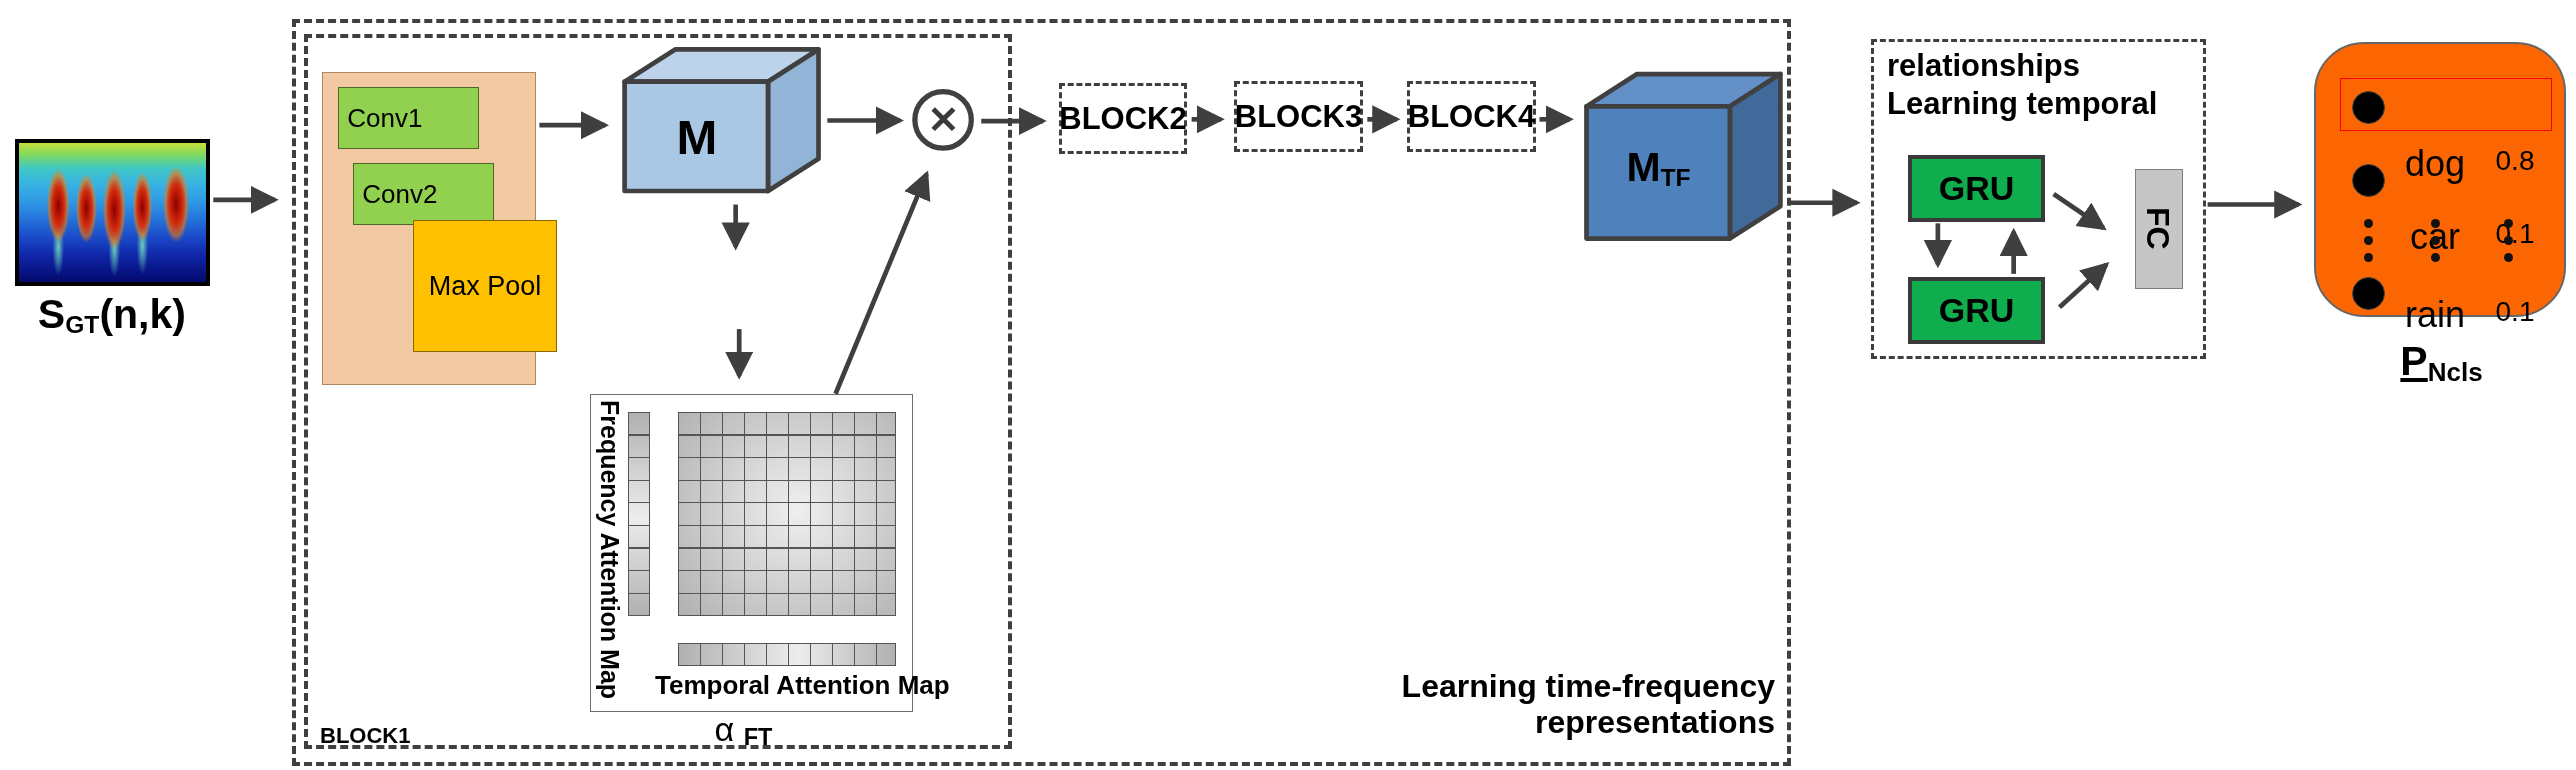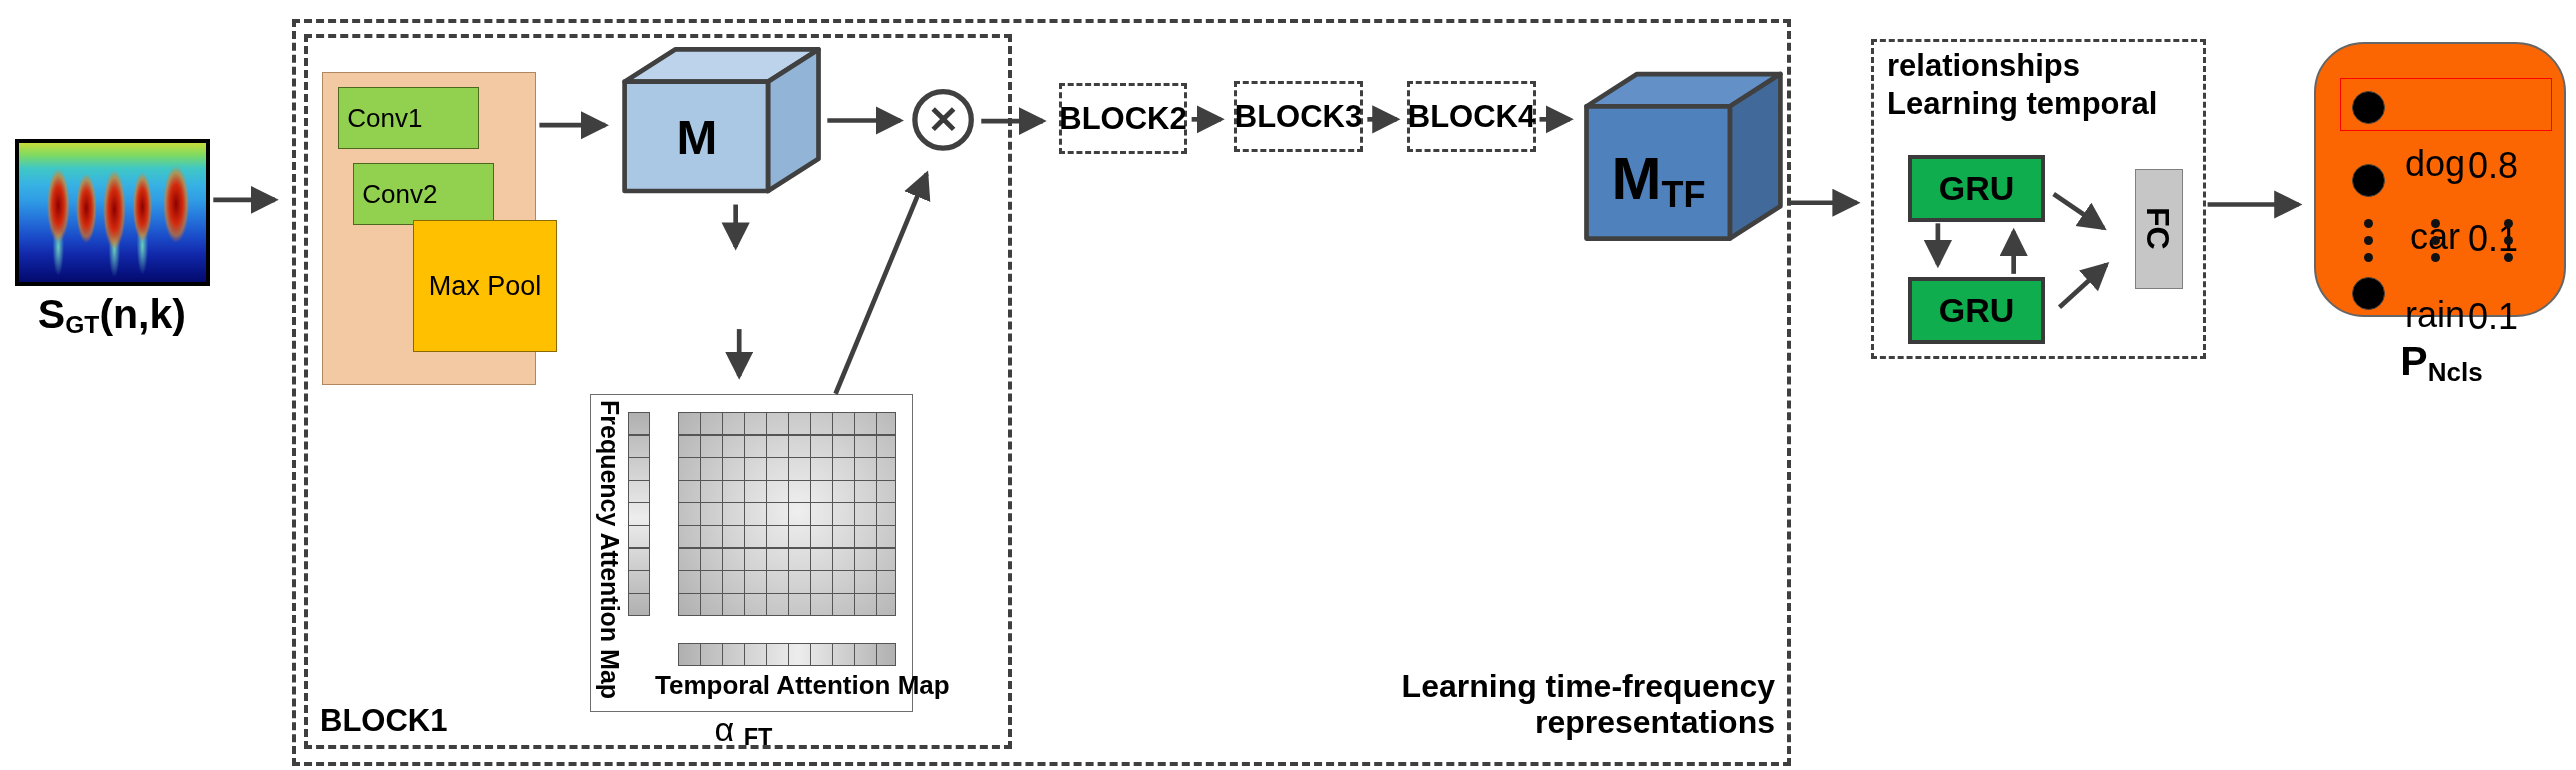--- a/index.html
+++ b/index.html
@@ -52,42 +52,42 @@
   #alpha-label .sub{font-size:23.5px;font-weight:bold;vertical-align:-16%;}
 
   
   #mult-glyph{left:917px;top:98px;width:53px;font-size:38px;font-weight:bold;color:#3a3a3a;}
 
   
   .block-sm{position:absolute;border:3.5px dashed #3f3f3f;box-sizing:border-box;display:flex;align-items:center;justify-content:center;font-size:31px;font-weight:bold;background:#fff;}
 
   
   #m-label{left:638px;top:109px;width:118px;font-size:49px;}
-  #mtf-label{left:1594px;top:144px;width:129px;font-size:60px;}
-
-  
-  #block1-label{left:320px;top:703px;font-size:31px;font-weight:bold;}
+  #mtf-label{left:1594px;top:144px;width:129px;font-size:41px;}
+
+  
+  #block1-label{left:320px;top:723px;font-size:22px;font-weight:bold;}
   #tf-title{left:1340px;top:668px;width:435px;text-align:right;font-size:32px;font-weight:bold;line-height:36px;}
 
   
   #temporal-box{left:1871px;top:39px;width:335px;height:320px;}
   #temporal-title{left:1887px;top:47px;font-size:31px;font-weight:bold;line-height:38px;}
   .gru{position:absolute;left:1908px;width:137px;height:67px;background:#0fad4e;border:4.7px solid #3a3a3a;box-sizing:border-box;display:flex;align-items:center;justify-content:center;font-size:34px;font-weight:bold;}
   #fc-box{left:2135px;top:169px;width:48px;height:120px;background:#c6c6c6;border:1.8px solid #7f7f7f;box-sizing:border-box;}
   #fc-label{left:2176px;top:207px;transform:rotate(90deg);transform-origin:0 0;font-size:32px;font-weight:bold;}
 
   
   #output-box{left:2314px;top:42px;width:252px;height:275px;background:#fb6602;border:2.4px solid #666;border-radius:50px;box-sizing:border-box;}
   #highlight-rect{left:24px;top:34px;width:212px;height:53px;border:1.8px solid #ff0000;position:absolute;box-sizing:border-box;}
   .cls-dot{position:absolute;width:31px;height:31px;border-radius:50%;background:#000;border:1.8px solid #444;left:36px;}
   .cls-label{position:absolute;font-size:36px;width:100px;text-align:center;}
-  .cls-val{position:absolute;font-size:36px;width:94px;}
+  .cls-val{position:absolute;font-size:28px;width:94px;text-align:center;}
   .vdots{position:absolute;width:10.6px;}
   .vdots span{display:block;width:9.4px;height:9.4px;border-radius:50%;background:#111;margin:7.6px auto;}
-  #p-label{left:2365px;top:338px;width:153px;font-size:41px;}
+  #p-label{left:2365px;top:338px;width:153px;font-size:41px;text-decoration:underline;}
   #p-label sub{font-size:26px;font-weight:bold;vertical-align:-20%;}
 
   svg.overlay{position:absolute;left:0;top:0;pointer-events:none;}
 </style>
 </head>
 <body>
 
 <div id="canvas">
 
   <div class="abs" id="spectrogram"></div>

